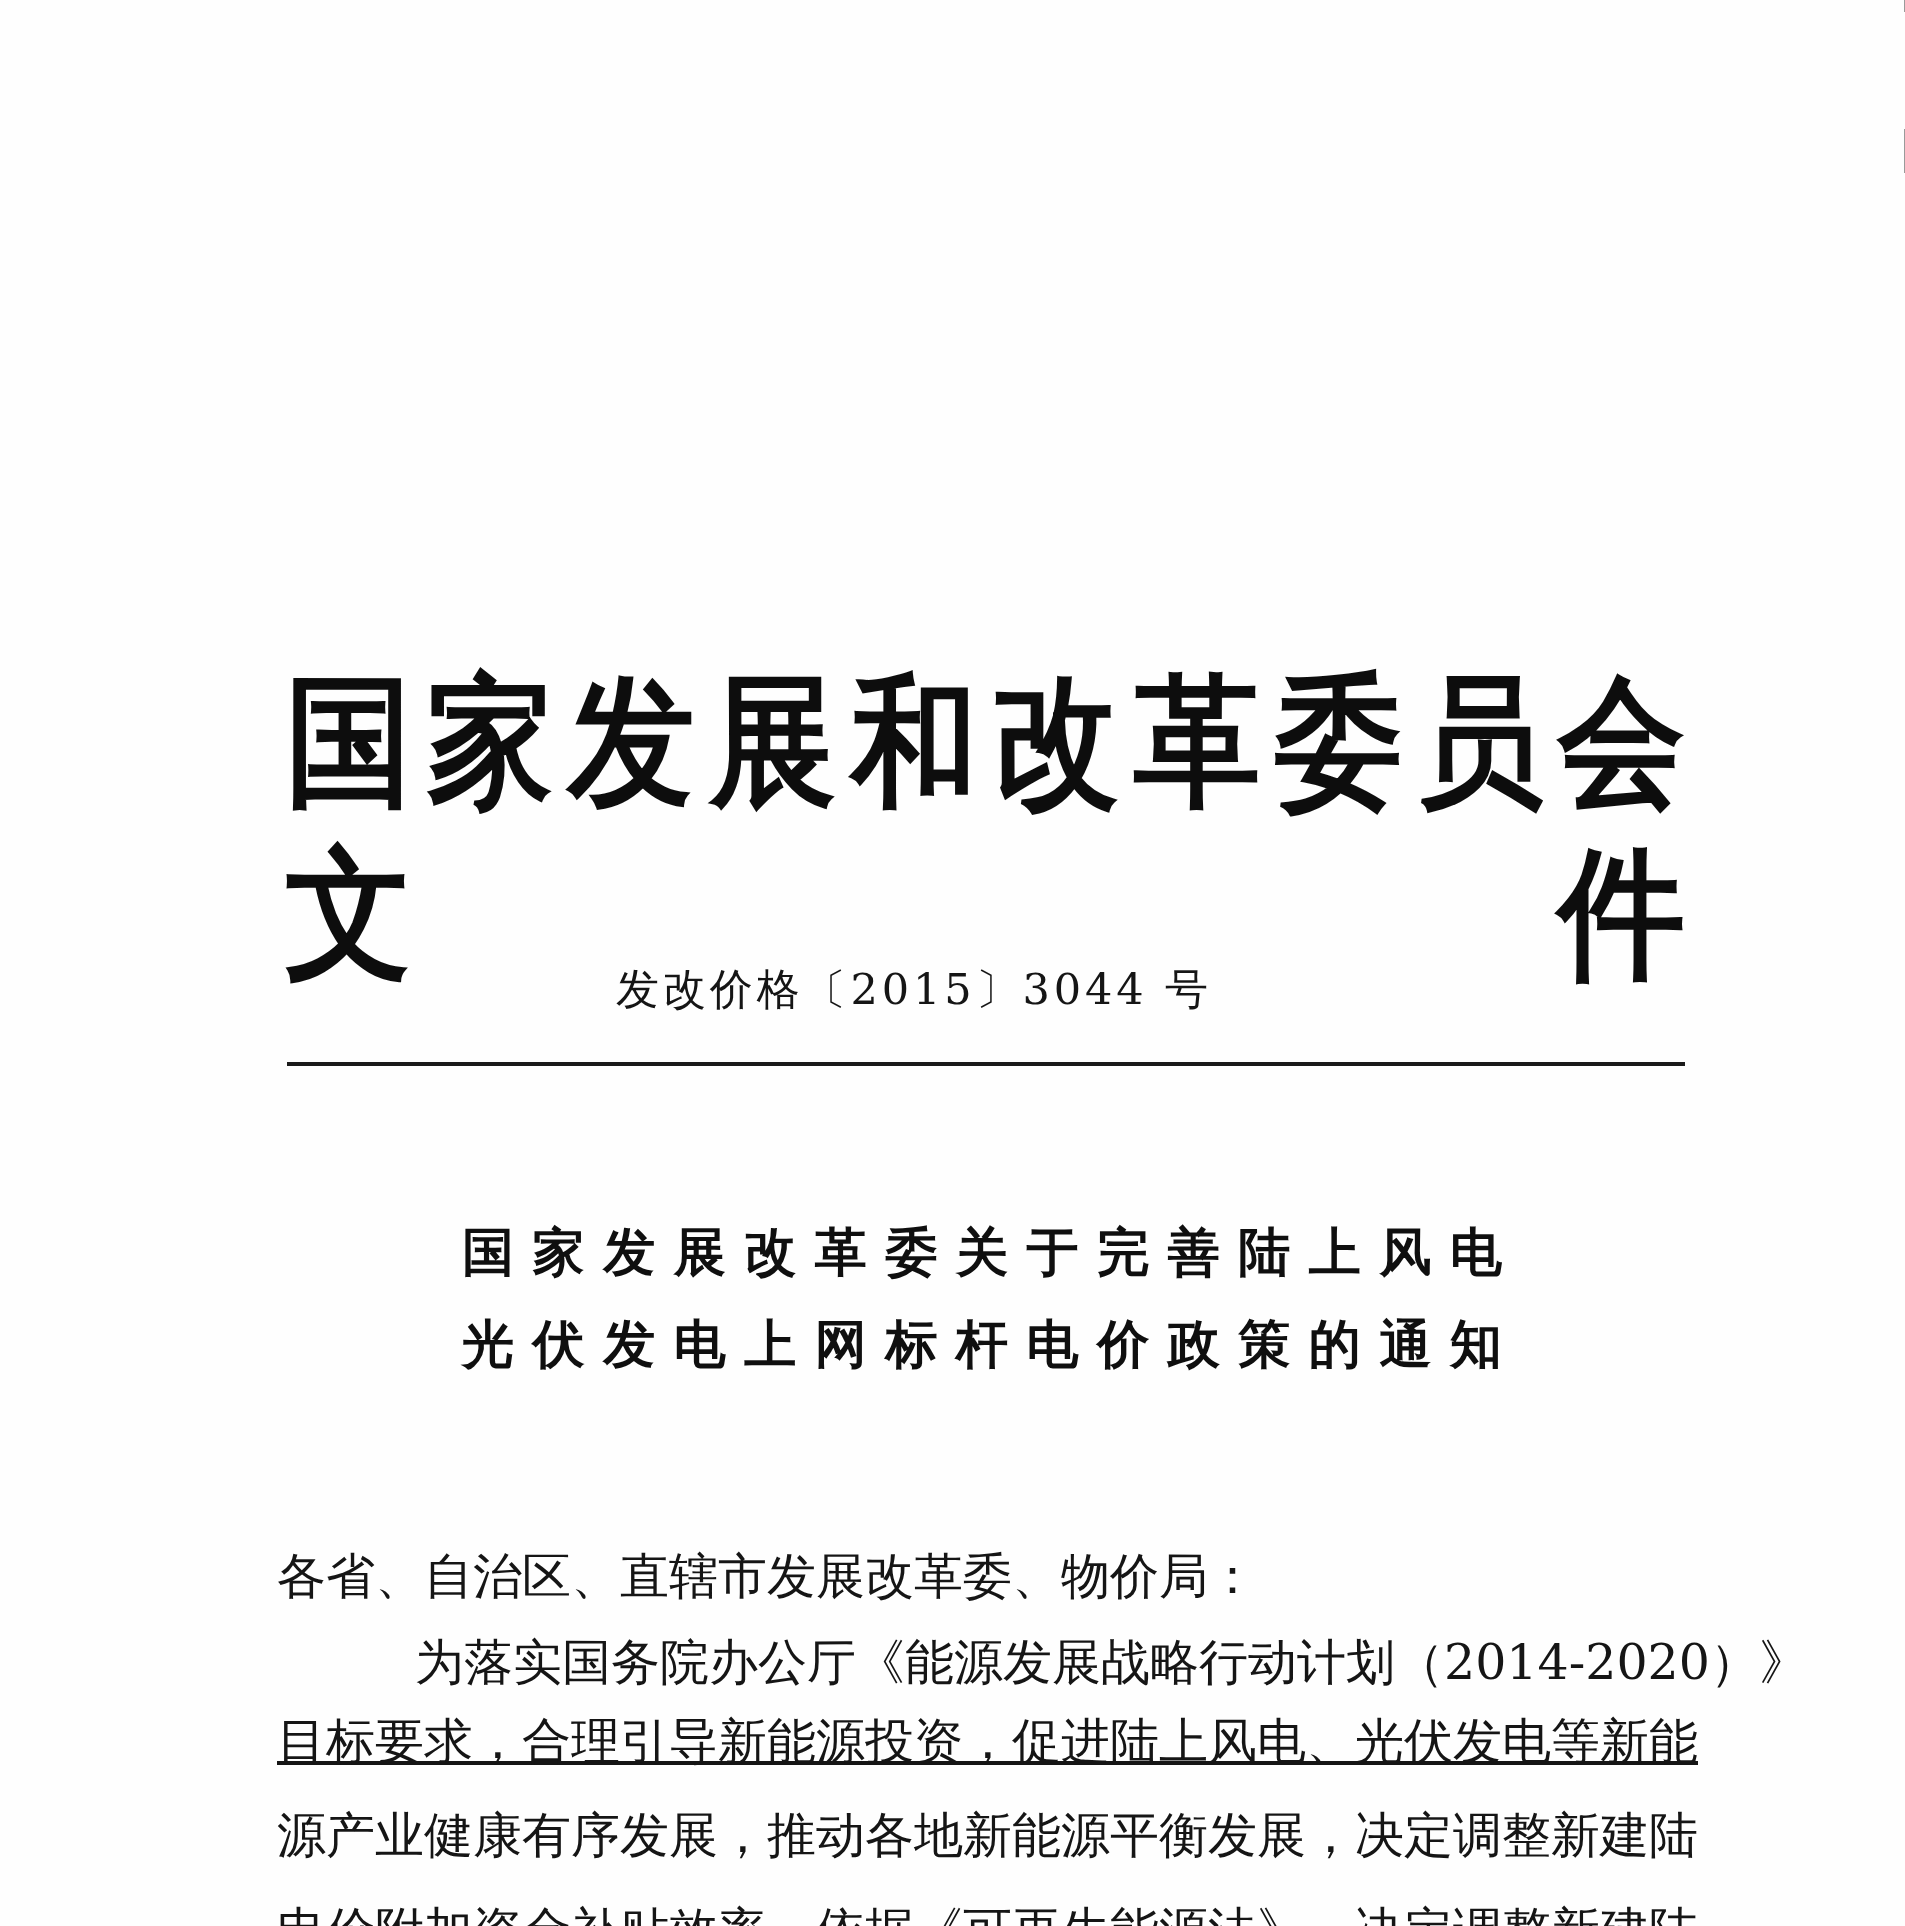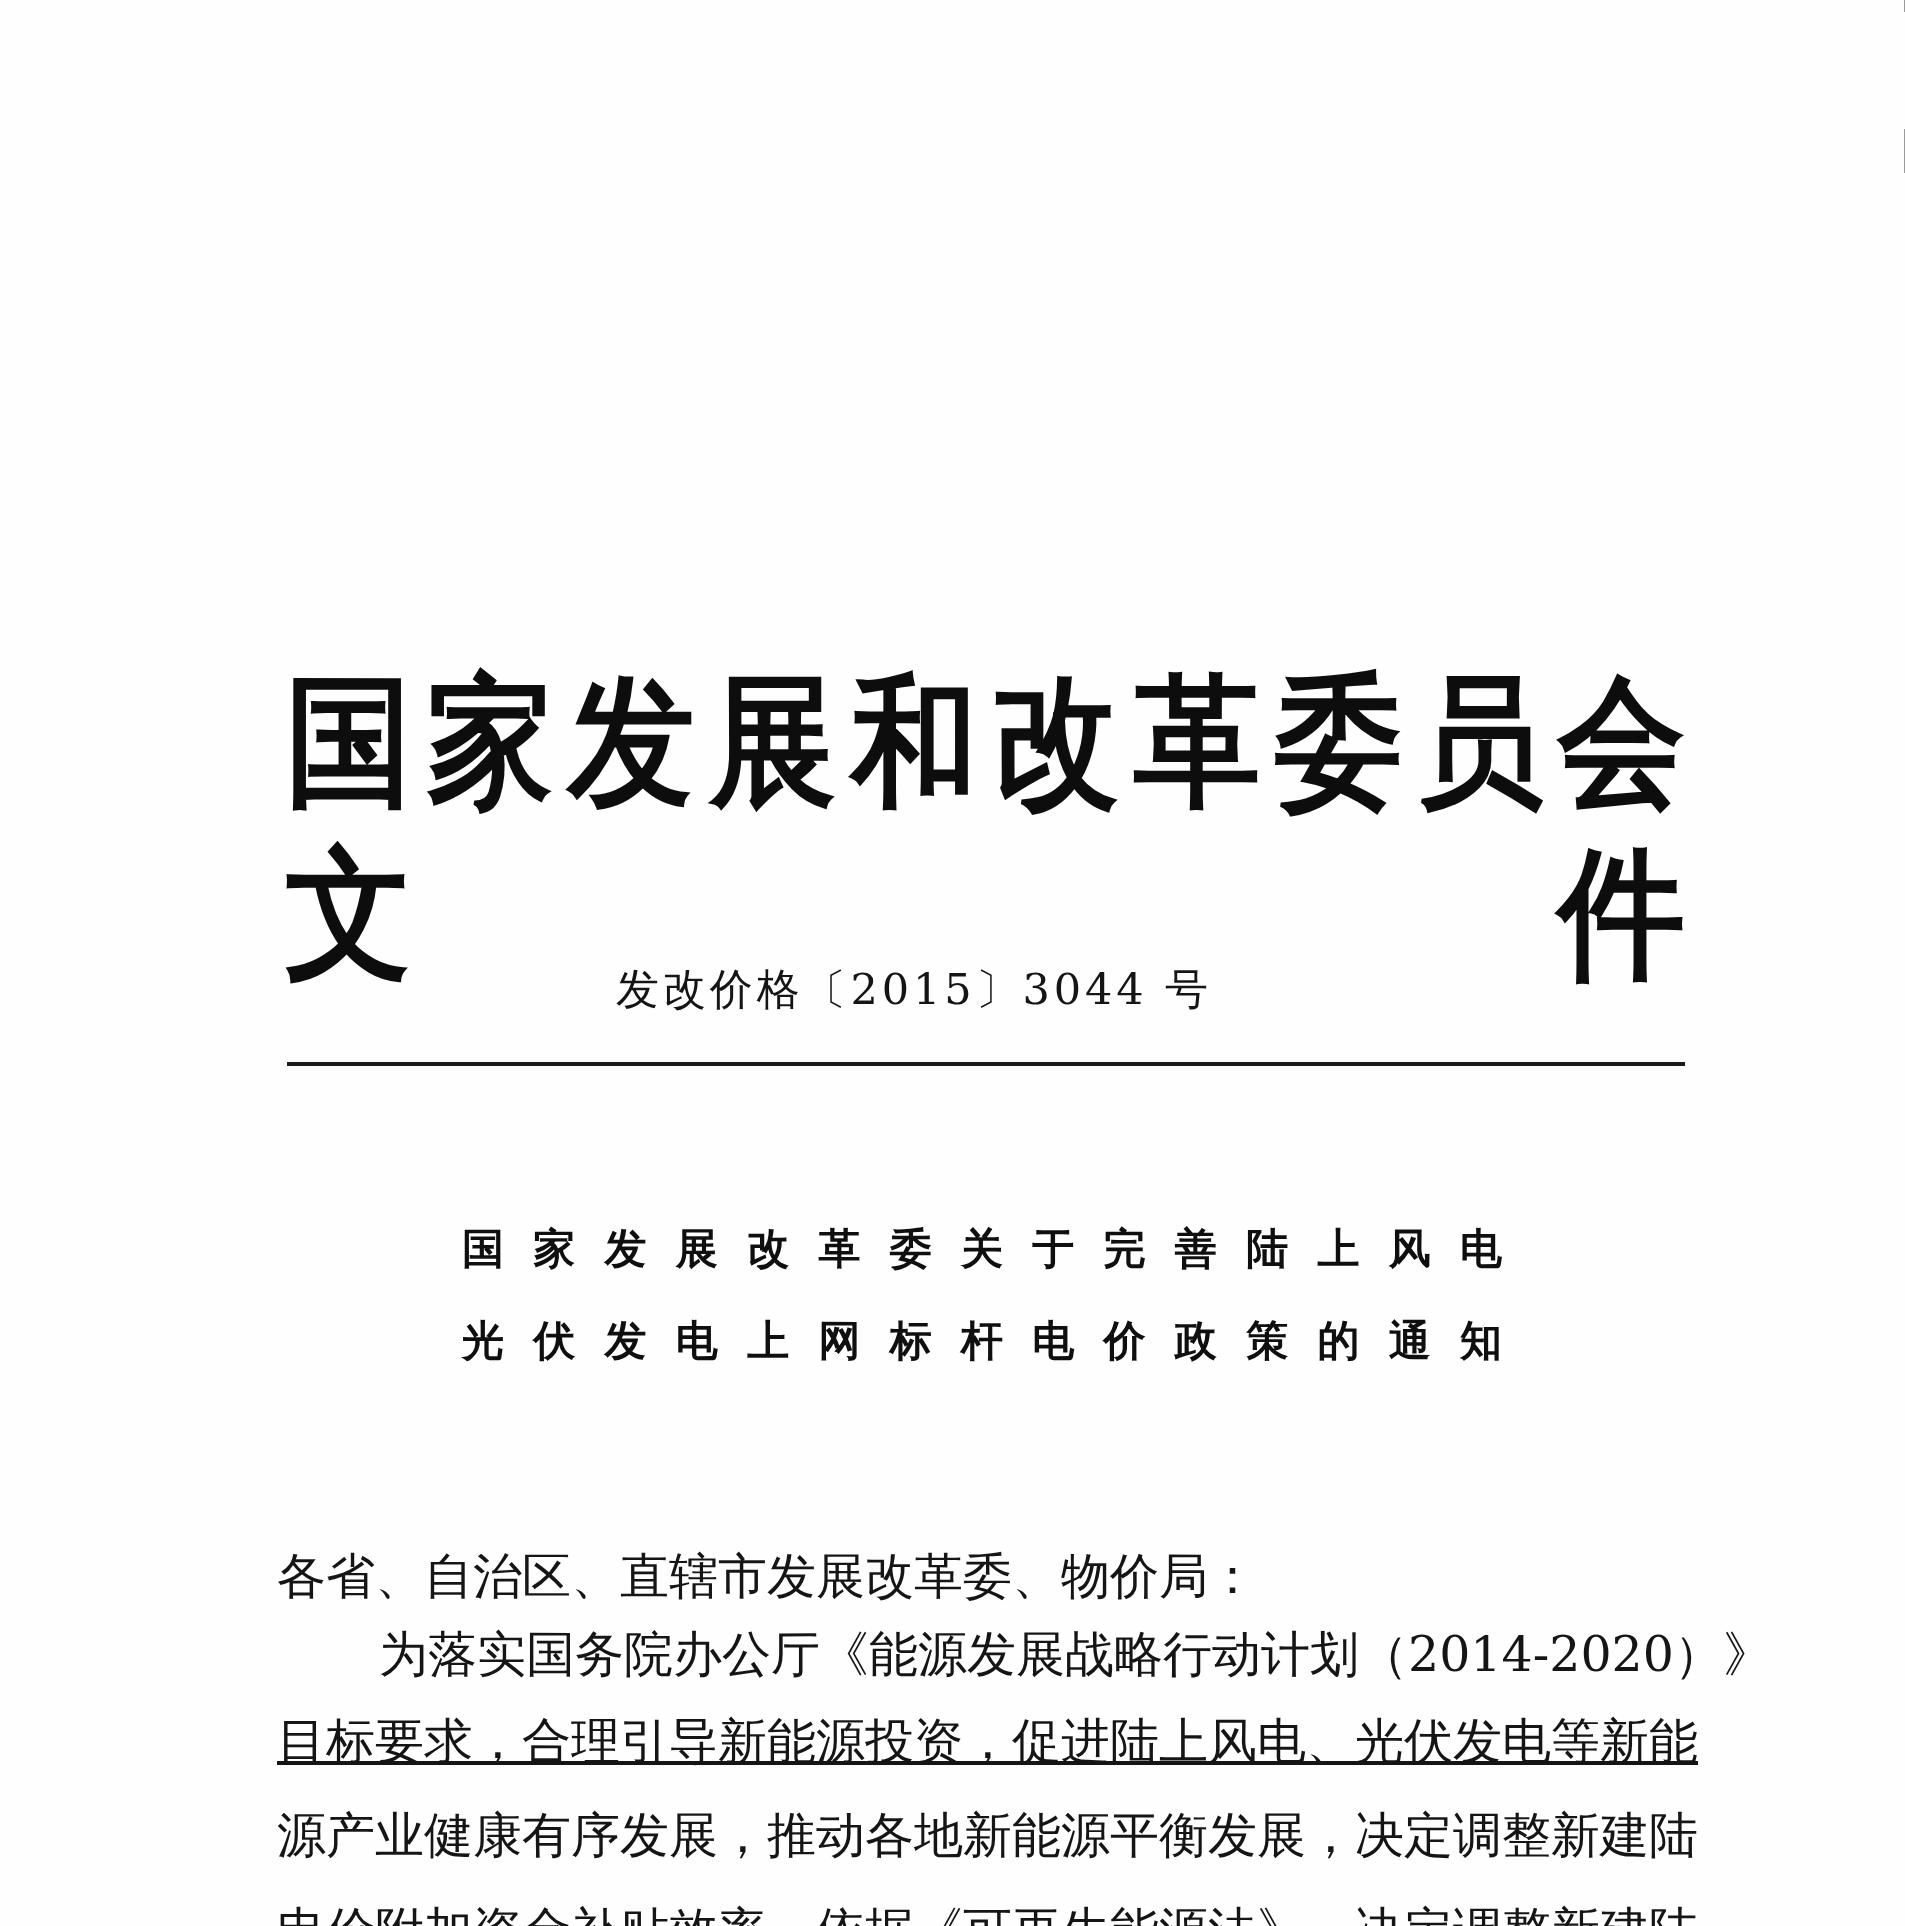--- a/index.html
+++ b/index.html
@@ -62,23 +62,23 @@
     top: 1062px;
     width: 1398px;
     height: 3.9px;
     background: #1a1a1a;
   }
   .notice-title {
     position: absolute;
     left: 462px;
     width: 1040px;
     height: 85px;
-    font-family: Liberation Mono, monospace;
+    font-family: Liberation Sans, sans-serif;
     font-weight: bold;
-    font-size: 42px;
+    font-size: 52px;
     line-height: 85px;
     text-align: justify;
     text-align-last: justify;
     color: #0f0f0f;
   }
   .body-text {
     position: absolute;
     left: 277px;
     width: 1418px;
     font-size: 49px;
@@ -111,21 +111,21 @@
 
   <div class="red-rule"></div>
 
   <div class="notice-title" style="top:1210px;">国家发展改革委关于完善陆上风电</div>
   <div class="notice-title" style="top:1302px;">光伏发电上网标杆电价政策的通知</div>
 
   <div class="body-text" style="top:1518px;">
 
     <div class="body-line full short" style="top:0px;margin-top:24px;">各省、自治区、直辖市发展改革委、物价局：</div>
 
-    <div class="body-line indent" style="top:102px;">为落实国务院办公厅《能源发展战略行动计划（2014-2020）》</div>
+    <div class="body-line indent" style="top:110px;margin-left:36px;">为落实国务院办公厅《能源发展战略行动计划（2014-2020）》</div>
     <div class="body-line full" style="top:189px;text-decoration:underline;">目标要求，合理引导新能源投资，促进陆上风电、光伏发电等新能</div>
     <div class="body-line full" style="top:283px;">源产业健康有序发展，推动各地新能源平衡发展，决定调整新建陆</div>
     <div class="body-line full" style="top:378px;">电价附加资金补贴效率，依据《可再生能源法》，决定调整新建陆</div>
 
   </div>
 
 </div>
 
 
 </body></html>

